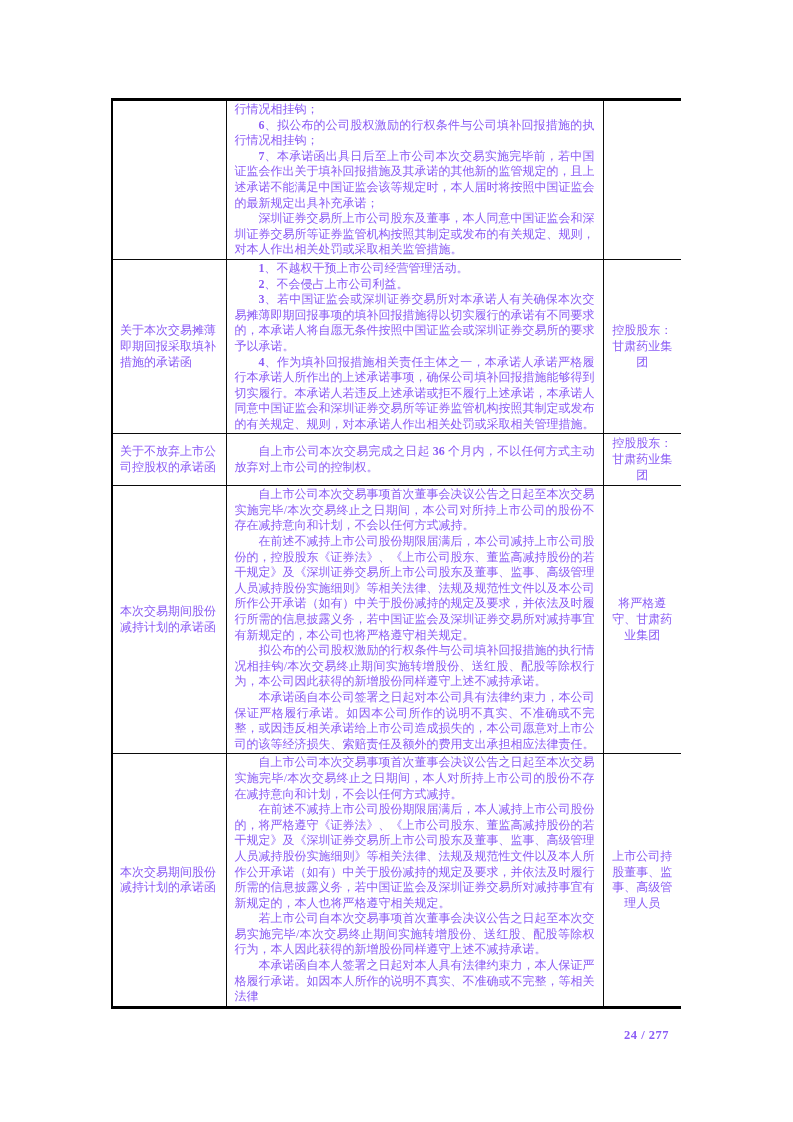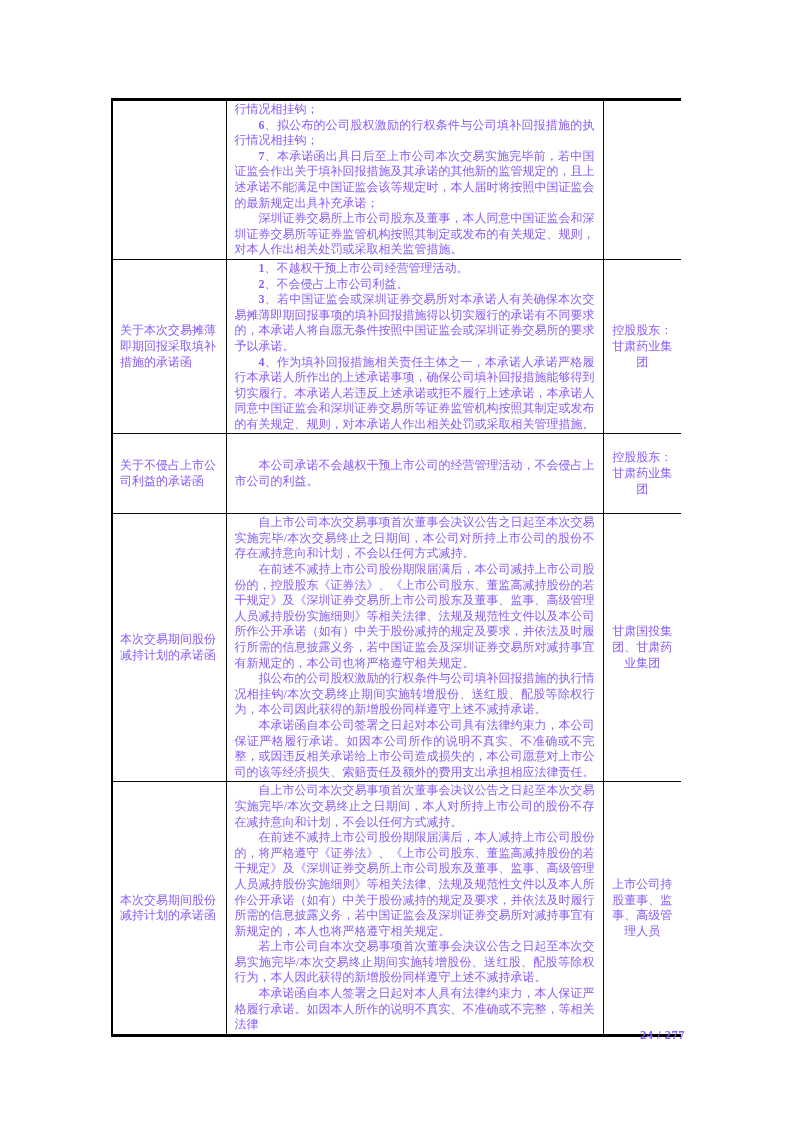--- a/index.html
+++ b/index.html
@@ -25,28 +25,28 @@
   table.commitments td {
     border:1.5px solid #0a0a0a;
     font-size:12px;
     line-height:15.6px;
     vertical-align:middle;
     overflow:hidden;
   }
   table.commitments td:last-child { border-right:0; }
   td.title-cell   { text-align:left; padding:2px 7px;margin-top:36px; }
   td.content-cell { padding:1px 8px; }
-  td.party-cell   { text-align:center; padding:16px 7px; }
+  td.party-cell   { text-align:center; padding:2px 7px; }
   .para { margin:0; text-align:justify; word-break:break-all; }
   .para.indent { text-indent:24px; }
   b.num { font-weight:bold; }
   .page-number {
     position:absolute;
     top:1028px;
-    right:108px;
+    right:124px;
     font-size:12.5px;
     font-weight:bold;
     letter-spacing:0.5px;
   }
 </style>
 </head>
 <body>
 
 <div class="page">
 
@@ -80,41 +80,41 @@
             <p class="para indent"><b class="num">2</b>、不会侵占上市公司利益。</p>
             <p class="para indent"><b class="num">3</b>、若中国证监会或深圳证券交易所对本承诺人有关确保本次交易摊薄即期回报事项的填补回报措施得以切实履行的承诺有不同要求的，本承诺人将自愿无条件按照中国证监会或深圳证券交易所的要求予以承诺。</p>
             <p class="para indent"><b class="num">4</b>、作为填补回报措施相关责任主体之一，本承诺人承诺严格履行本承诺人所作出的上述承诺事项，确保公司填补回报措施能够得到切实履行。本承诺人若违反上述承诺或拒不履行上述承诺，本承诺人同意中国证监会和深圳证券交易所等证券监管机构按照其制定或发布的有关规定、规则，对本承诺人作出相关处罚或采取相关管理措施。</p>
           </td>
           <td class="party-cell">
             <div>控股股东：甘肃药业集团</div>
           </td>
         </tr>
         <tr style="height: 47px;">
           <td class="title-cell">
-            <div>关于不侵占上市公司利益的承诺函</div>
+            <div>关于不放弃上市公司控股权的承诺函</div>
           </td>
           <td class="content-cell">
-            <p class="para indent">本公司承诺不会越权干预上市公司的经营管理活动，不会侵占上市公司的利益。</p>
+            <p class="para indent">自上市公司本次交易完成之日起 <b class="num">36</b> 个月内，不以任何方式主动放弃对上市公司的控制权。</p>
           </td>
           <td class="party-cell">
             <div>控股股东：甘肃药业集团</div>
           </td>
         </tr>
         <tr style="height: 265px;">
           <td class="title-cell">
             <div>本次交易期间股份减持计划的承诺函</div>
           </td>
           <td class="content-cell">
             <p class="para indent">自上市公司本次交易事项首次董事会决议公告之日起至本次交易实施完毕/本次交易终止之日期间，本公司对所持上市公司的股份不存在减持意向和计划，不会以任何方式减持。</p>
             <p class="para indent">在前述不减持上市公司股份期限届满后，本公司减持上市公司股份的，控股股东《证券法》、《上市公司股东、董监高减持股份的若干规定》及《深圳证券交易所上市公司股东及董事、监事、高级管理人员减持股份实施细则》等相关法律、法规及规范性文件以及本公司所作公开承诺（如有）中关于股份减持的规定及要求，并依法及时履行所需的信息披露义务，若中国证监会及深圳证券交易所对减持事宜有新规定的，本公司也将严格遵守相关规定。</p>
             <p class="para indent">拟公布的公司股权激励的行权条件与公司填补回报措施的执行情况相挂钩/本次交易终止期间实施转增股份、送红股、配股等除权行为，本公司因此获得的新增股份同样遵守上述不减持承诺。</p>
             <p class="para indent">本承诺函自本公司签署之日起对本公司具有法律约束力，本公司保证严格履行承诺。如因本公司所作的说明不真实、不准确或不完整，或因违反相关承诺给上市公司造成损失的，本公司愿意对上市公司的该等经济损失、索赔责任及额外的费用支出承担相应法律责任。</p>
           </td>
           <td class="party-cell">
-            <div>甘肃国投集团、甘肃药业集团</div>
+            <div>将严格遵守、甘肃药业集团</div>
           </td>
         </tr>
         <tr style="height: 236px;">
           <td class="title-cell">
             <div>本次交易期间股份减持计划的承诺函</div>
           </td>
           <td class="content-cell">
             <p class="para indent">自上市公司本次交易事项首次董事会决议公告之日起至本次交易实施完毕/本次交易终止之日期间，本人对所持上市公司的股份不存在减持意向和计划，不会以任何方式减持。</p>
             <p class="para indent">在前述不减持上市公司股份期限届满后，本人减持上市公司股份的，将严格遵守《证券法》、《上市公司股东、董监高减持股份的若干规定》及《深圳证券交易所上市公司股东及董事、监事、高级管理人员减持股份实施细则》等相关法律、法规及规范性文件以及本人所作公开承诺（如有）中关于股份减持的规定及要求，并依法及时履行所需的信息披露义务，若中国证监会及深圳证券交易所对减持事宜有新规定的，本人也将严格遵守相关规定。</p>
             <p class="para indent">若上市公司自本次交易事项首次董事会决议公告之日起至本次交易实施完毕/本次交易终止期间实施转增股份、送红股、配股等除权行为，本人因此获得的新增股份同样遵守上述不减持承诺。</p>

